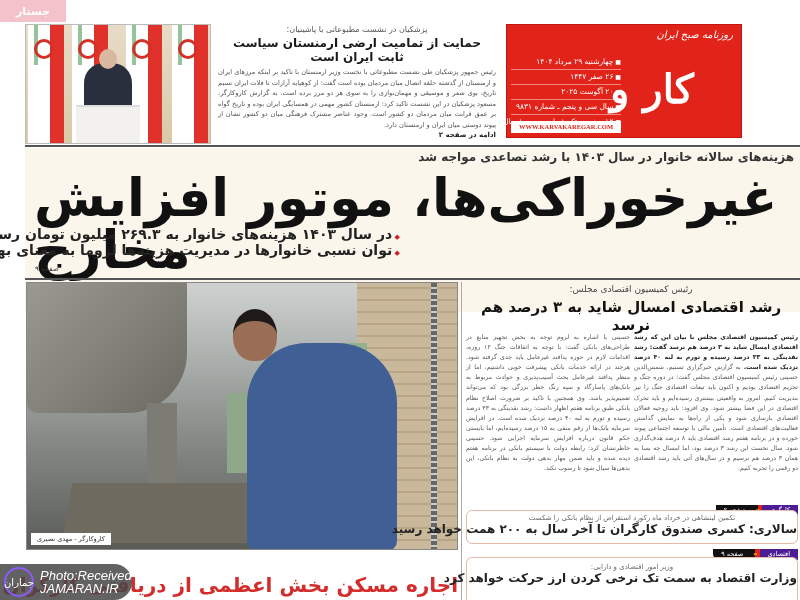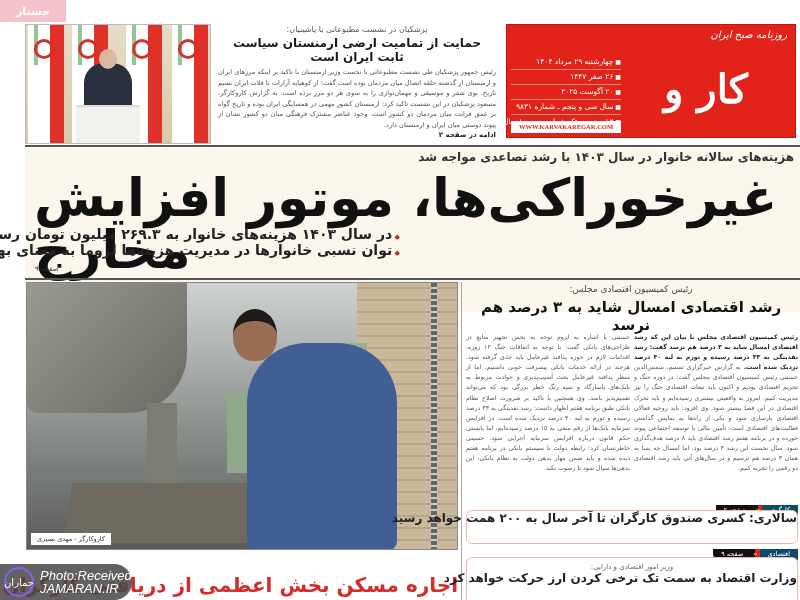--- a/index.html
+++ b/index.html
@@ -3,21 +3,21 @@
 <meta charset="utf-8">
 <style>
   * { box-sizing: border-box; margin: 0; padding: 0; }
   html, body { width: 800px; height: 600px; overflow: hidden; background: #ffffff; }
   body { font-family: "DejaVu Sans", sans-serif; color: #1a1a1a; position: relative; direction: rtl; }
 
   
   .watermark { position: absolute; left: 0; top: 0; width: 66px; height: 22px; background: #f2b8c2; opacity: .85; color: #fff; font-size: 11px; font-weight: bold; display:flex; align-items:center; justify-content:center; z-index: 5; direction: rtl; }
 
   
-  .masthead { position: absolute; left: 506px; top: 24px; width: 290px; height: 114px; background: #e2231a; border: 1px solid #c31510; }
+  .masthead { position: absolute; left: 506px; top: 24px; width: 236px; height: 114px; background: #e2231a; border: 1px solid #c31510; }
   .masthead .tagline { position: absolute; right: 8px; top: 4px; font-family: "DejaVu Serif", serif; font-style: italic; color: #fff; font-size: 10px; }
   .masthead .logo { position: absolute; right: 4px; top: 24px; width: 170px; text-align: center; color: #fff; font-family: "DejaVu Serif", serif; font-weight: bold; font-size: 40px; line-height: 80px; letter-spacing: -1px; }
   .masthead .info { position: absolute; left: 4px; top: 30px; width: 110px; }
   .masthead .info li { list-style: none; color: #fff; font-size: 7.5px; line-height: 14px; border-bottom: 1px solid rgba(255,255,255,.45); white-space: nowrap; }
   .masthead .info li::before { content: "■ "; font-size: 6px; }
   .masthead .url { position: absolute; left: 4px; bottom: 4px; width: 110px; height: 12px; background: #fff; color: #e2231a; font-size: 6.5px; font-weight: bold; text-align: center; line-height: 12px; direction: ltr; font-family: "Liberation Serif", serif; }
 
   
   .top-photo { position: absolute; left: 25px; top: 24px; width: 186px; height: 120px; background: linear-gradient(180deg,#e7dcc7 0%,#d9c9a8 100%); overflow: hidden; border:1px solid #bbb; }
   .flag { position: absolute; top: 0; width: 36px; height: 120px; background: linear-gradient(90deg, #fff 0 60%, #e0312a 60% 100%); }
@@ -76,21 +76,21 @@
 
   .box { position:absolute; left:466px; width:332px; border:1px solid #e7b9a8; border-radius:6px; background:#fff; }
   .box .kick { text-align:center; font-size:7px; color:#666; }
   .box .hd { text-align:center; font-size:12px; font-weight:bold; color:#222; white-space:nowrap; }
   .box1 { top:510px; height:34px; }
   .box2 { top:557px; height:43px; border-bottom:none; border-radius:6px 6px 0 0; }
   .box1 .kick { margin-top: 3px; }
   .box2 .kick { margin-top: 5px; }
 
   .tag { position:absolute; height:11px; display:flex; direction:rtl; font-size:6.5px; color:#fff; }
-  .tag .sec { background:#0c4a6e; padding:0 8px; line-height:11px; }
+  .tag .sec { background:#4c1d95; padding:0 8px; line-height:11px; }
   .tag .chev { color:#f2c230; font-weight:bold; line-height:11px; padding:0 2px; background:linear-gradient(90deg,#111 50%,#e2231a 50%); }
   .tag .pg { background:#111; padding:0 8px; line-height:11px; border-radius:0 0 0 6px; }
   .tag1 { right:2px; top:505px; }
   .tag2 { right:2px; top:549px; }
 </style>
 </head>
 <body>
 
 <div class="watermark">جستار</div>
 
@@ -180,20 +180,21 @@
   <span>به گزارش خبرگزاری تسنیم، شمس‌الدین حسینی رئیس کمیسیون اقتصادی مجلس گفت: در دوره جنگ و تحریم اقتصادی بودیم و اکنون باید تبعات اقتصادی جنگ را نیز مدیریت کنیم. امروز به واقعیتی بیشتری رسیده‌ایم و باید تحرک اقتصادی در این فضا بیشتر شود. وی افزود: باید روحیه فعالان اقتصادی بازسازی شود و یکی از راه‌ها به نمایش گذاشتن فعالیت‌های اقتصادی است. تأمین مالی با توسعه اجتماعی پیوند خورده و در برنامه هفتم رشد اقتصادی باید ۸ درصد هدف‌گذاری شود. سال نخست این رشد ۳ درصد بود، اما امسال چه بسا به همان ۳ درصد هم نرسیم و در سال‌های آتی باید رشد اقتصادی دو رقمی را تجربه کنیم.</span>
 </div>
 <div class="rc-col left">حسینی با اشاره به لزوم توجه به بخش تجهیز منابع در طراحی‌های بانکی گفت: با توجه به اتفاقات جنگ ۱۲ روزه، اقدامات لازم در حوزه پدافند غیرعامل باید جدی گرفته شود. هرچند در ارائه خدمات بانکی پیشرفت خوبی داشتیم، اما از منظر پدافند غیرعامل بحث آسیب‌پذیری و حوادث مربوط به بانک‌های پاسارگاد و سپه زنگ خطر بزرگی بود که می‌تواند تعمیم‌پذیر باشد. وی همچنین با تاکید بر ضرورت اصلاح نظام بانکی طبق برنامه هفتم اظهار داشت: رشد نقدینگی به ۳۳ درصد رسیده و تورم به لبه ۴۰ درصد نزدیک شده است. در افزایش سرمایه بانک‌ها از رقم منفی به ۱۵ درصد رسیده‌ایم، اما بایستی حکم قانون درباره افزایش سرمایه اجرایی شود. حسینی خاطرنشان کرد: رابطه دولت با سیستم بانکی در برنامه هفتم دیده شده و باید ضمن مهار بدهی دولت به نظام بانکی، این بدهی‌ها سیال شود تا رسوب نکند.</div>
 
 <div class="tag tag1">
   <span class="sec">کارگری</span>
   <span class="chev">«</span>
   <span class="pg">صفحه ۲</span>
 </div>
 <div class="box box1">
+  <div class="kick">تکمین لینشاهی در خرداد ماه رکورد استقراض از نظام بانکی را شکست</div>
   <div class="hd">سالاری: کسری صندوق کارگران تا آخر سال به ۲۰۰ همت خواهد رسید</div>
 </div>
 
 <div class="tag tag2">
   <span class="sec">اقتصادی</span>
   <span class="chev">«</span>
   <span class="pg">صفحه ۹</span>
 </div>
 <div class="box box2">
   <div class="kick">وزیر امور اقتصادی و دارایی:</div>

